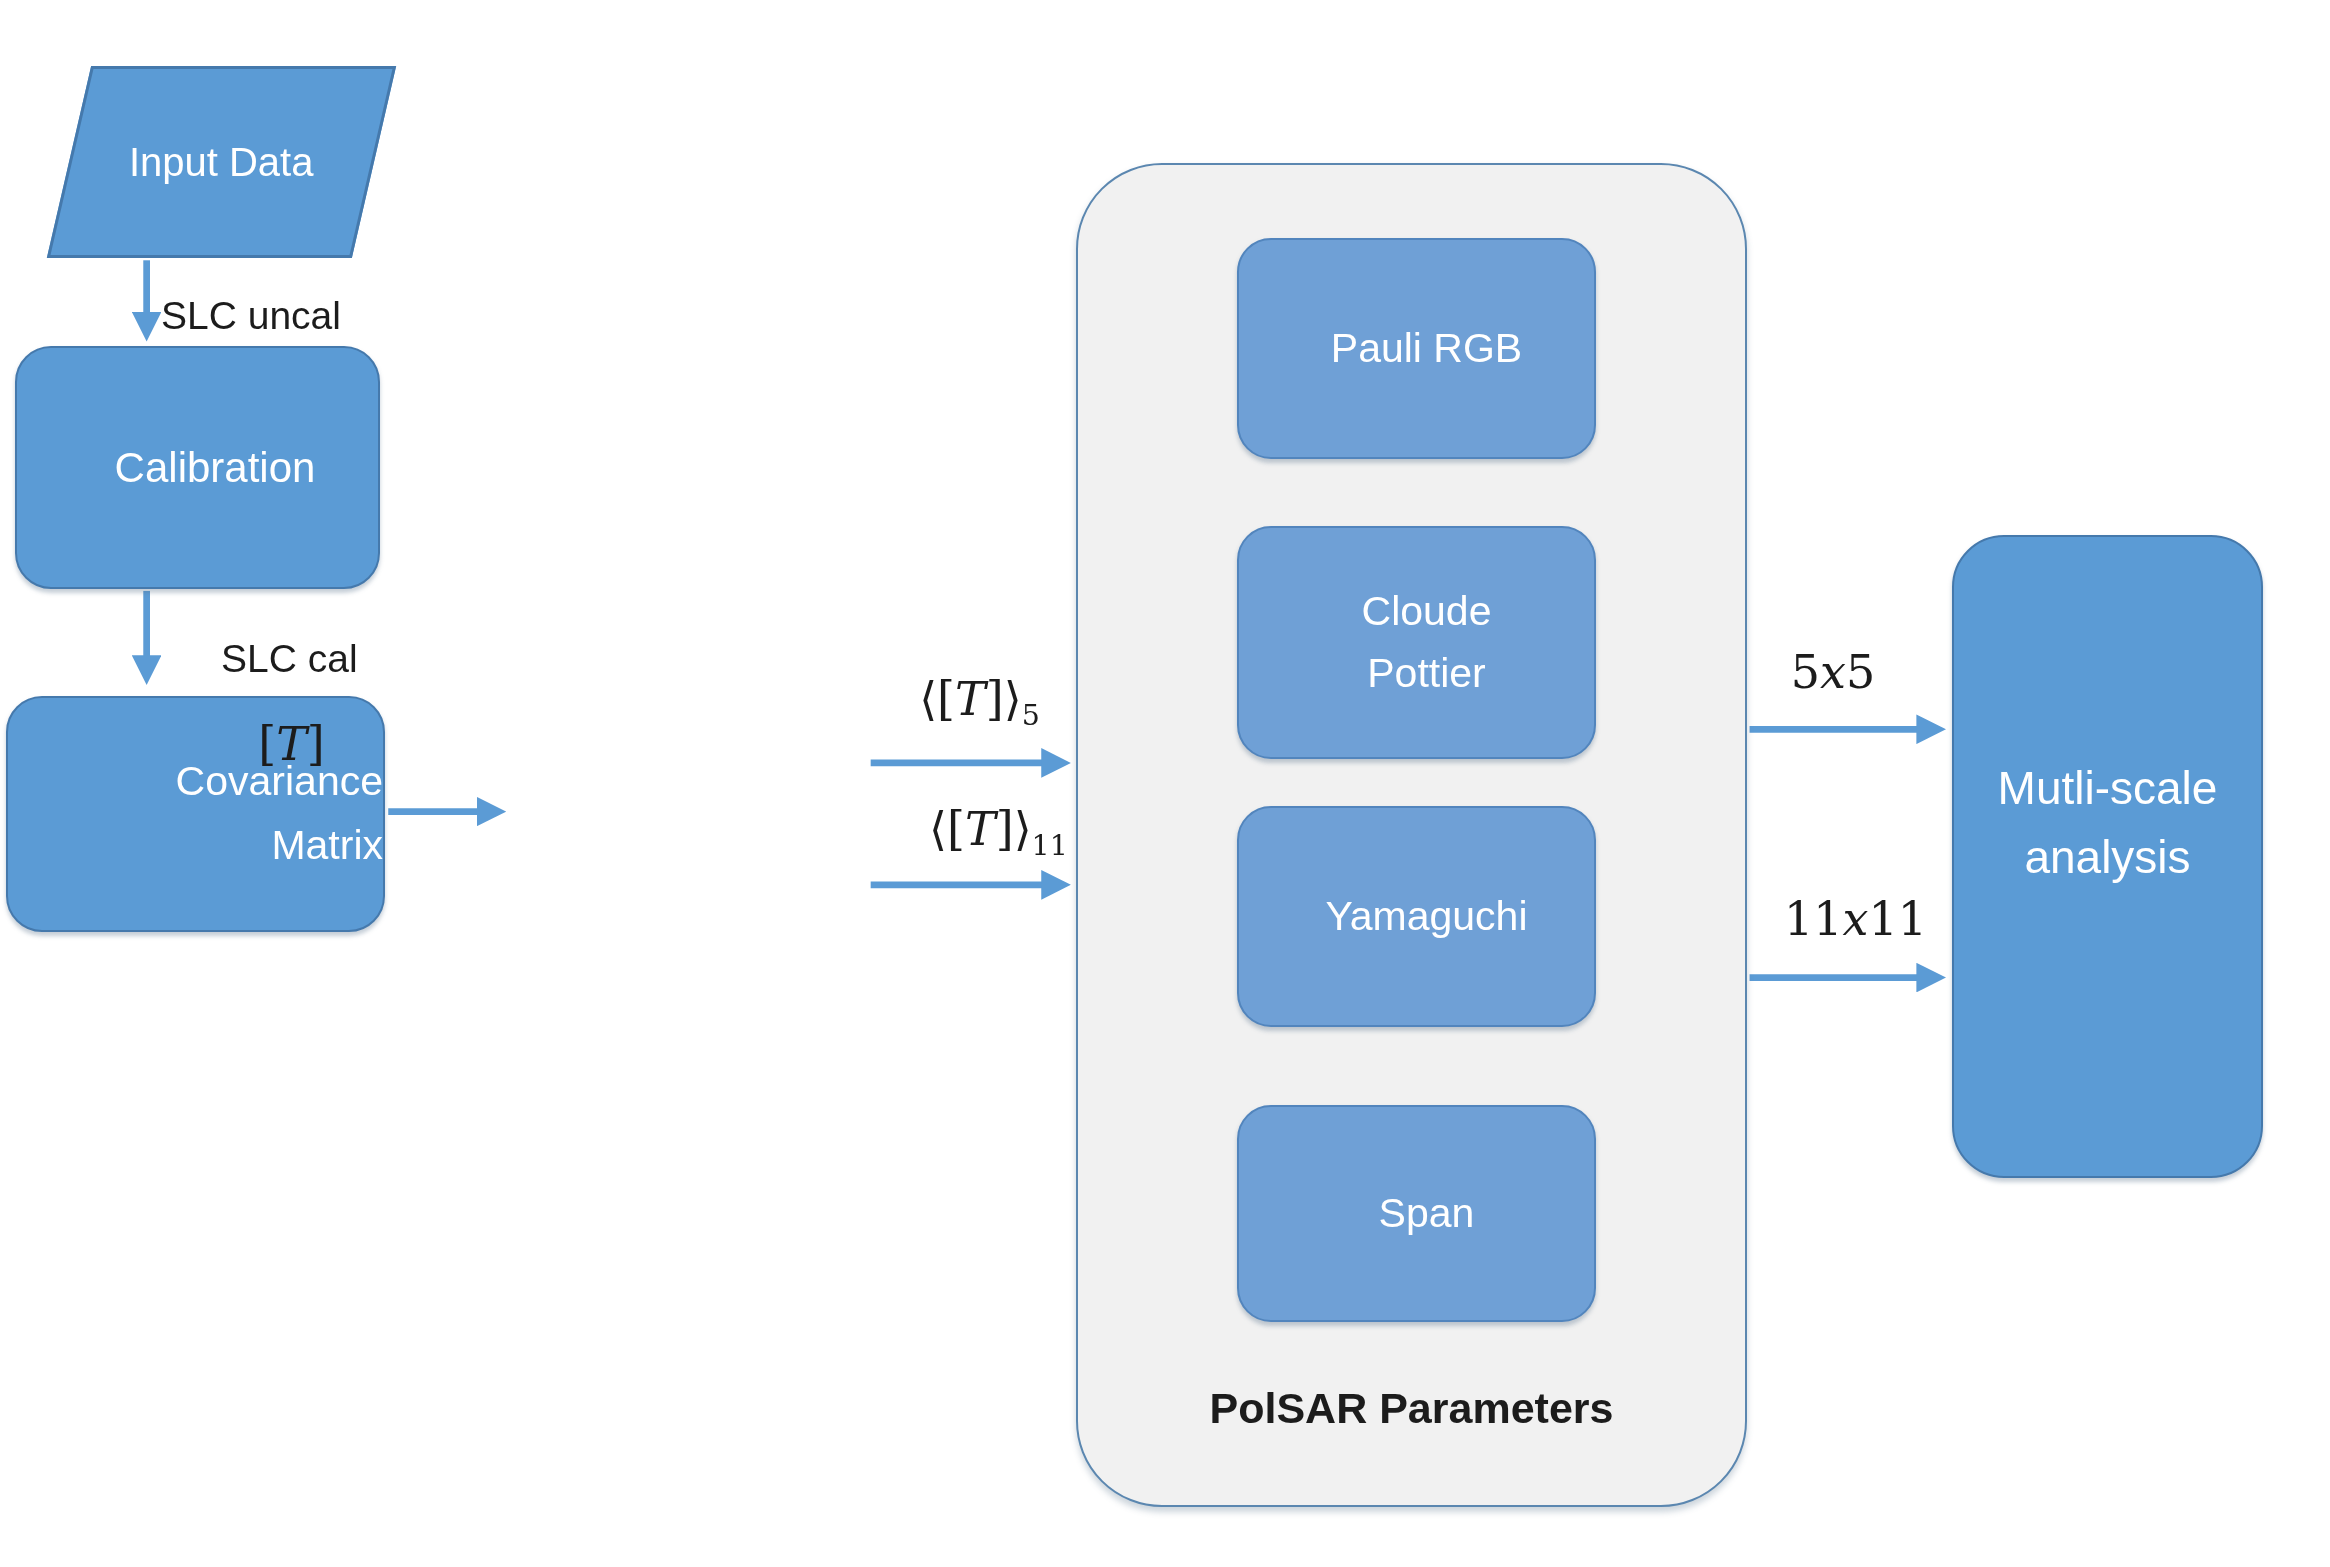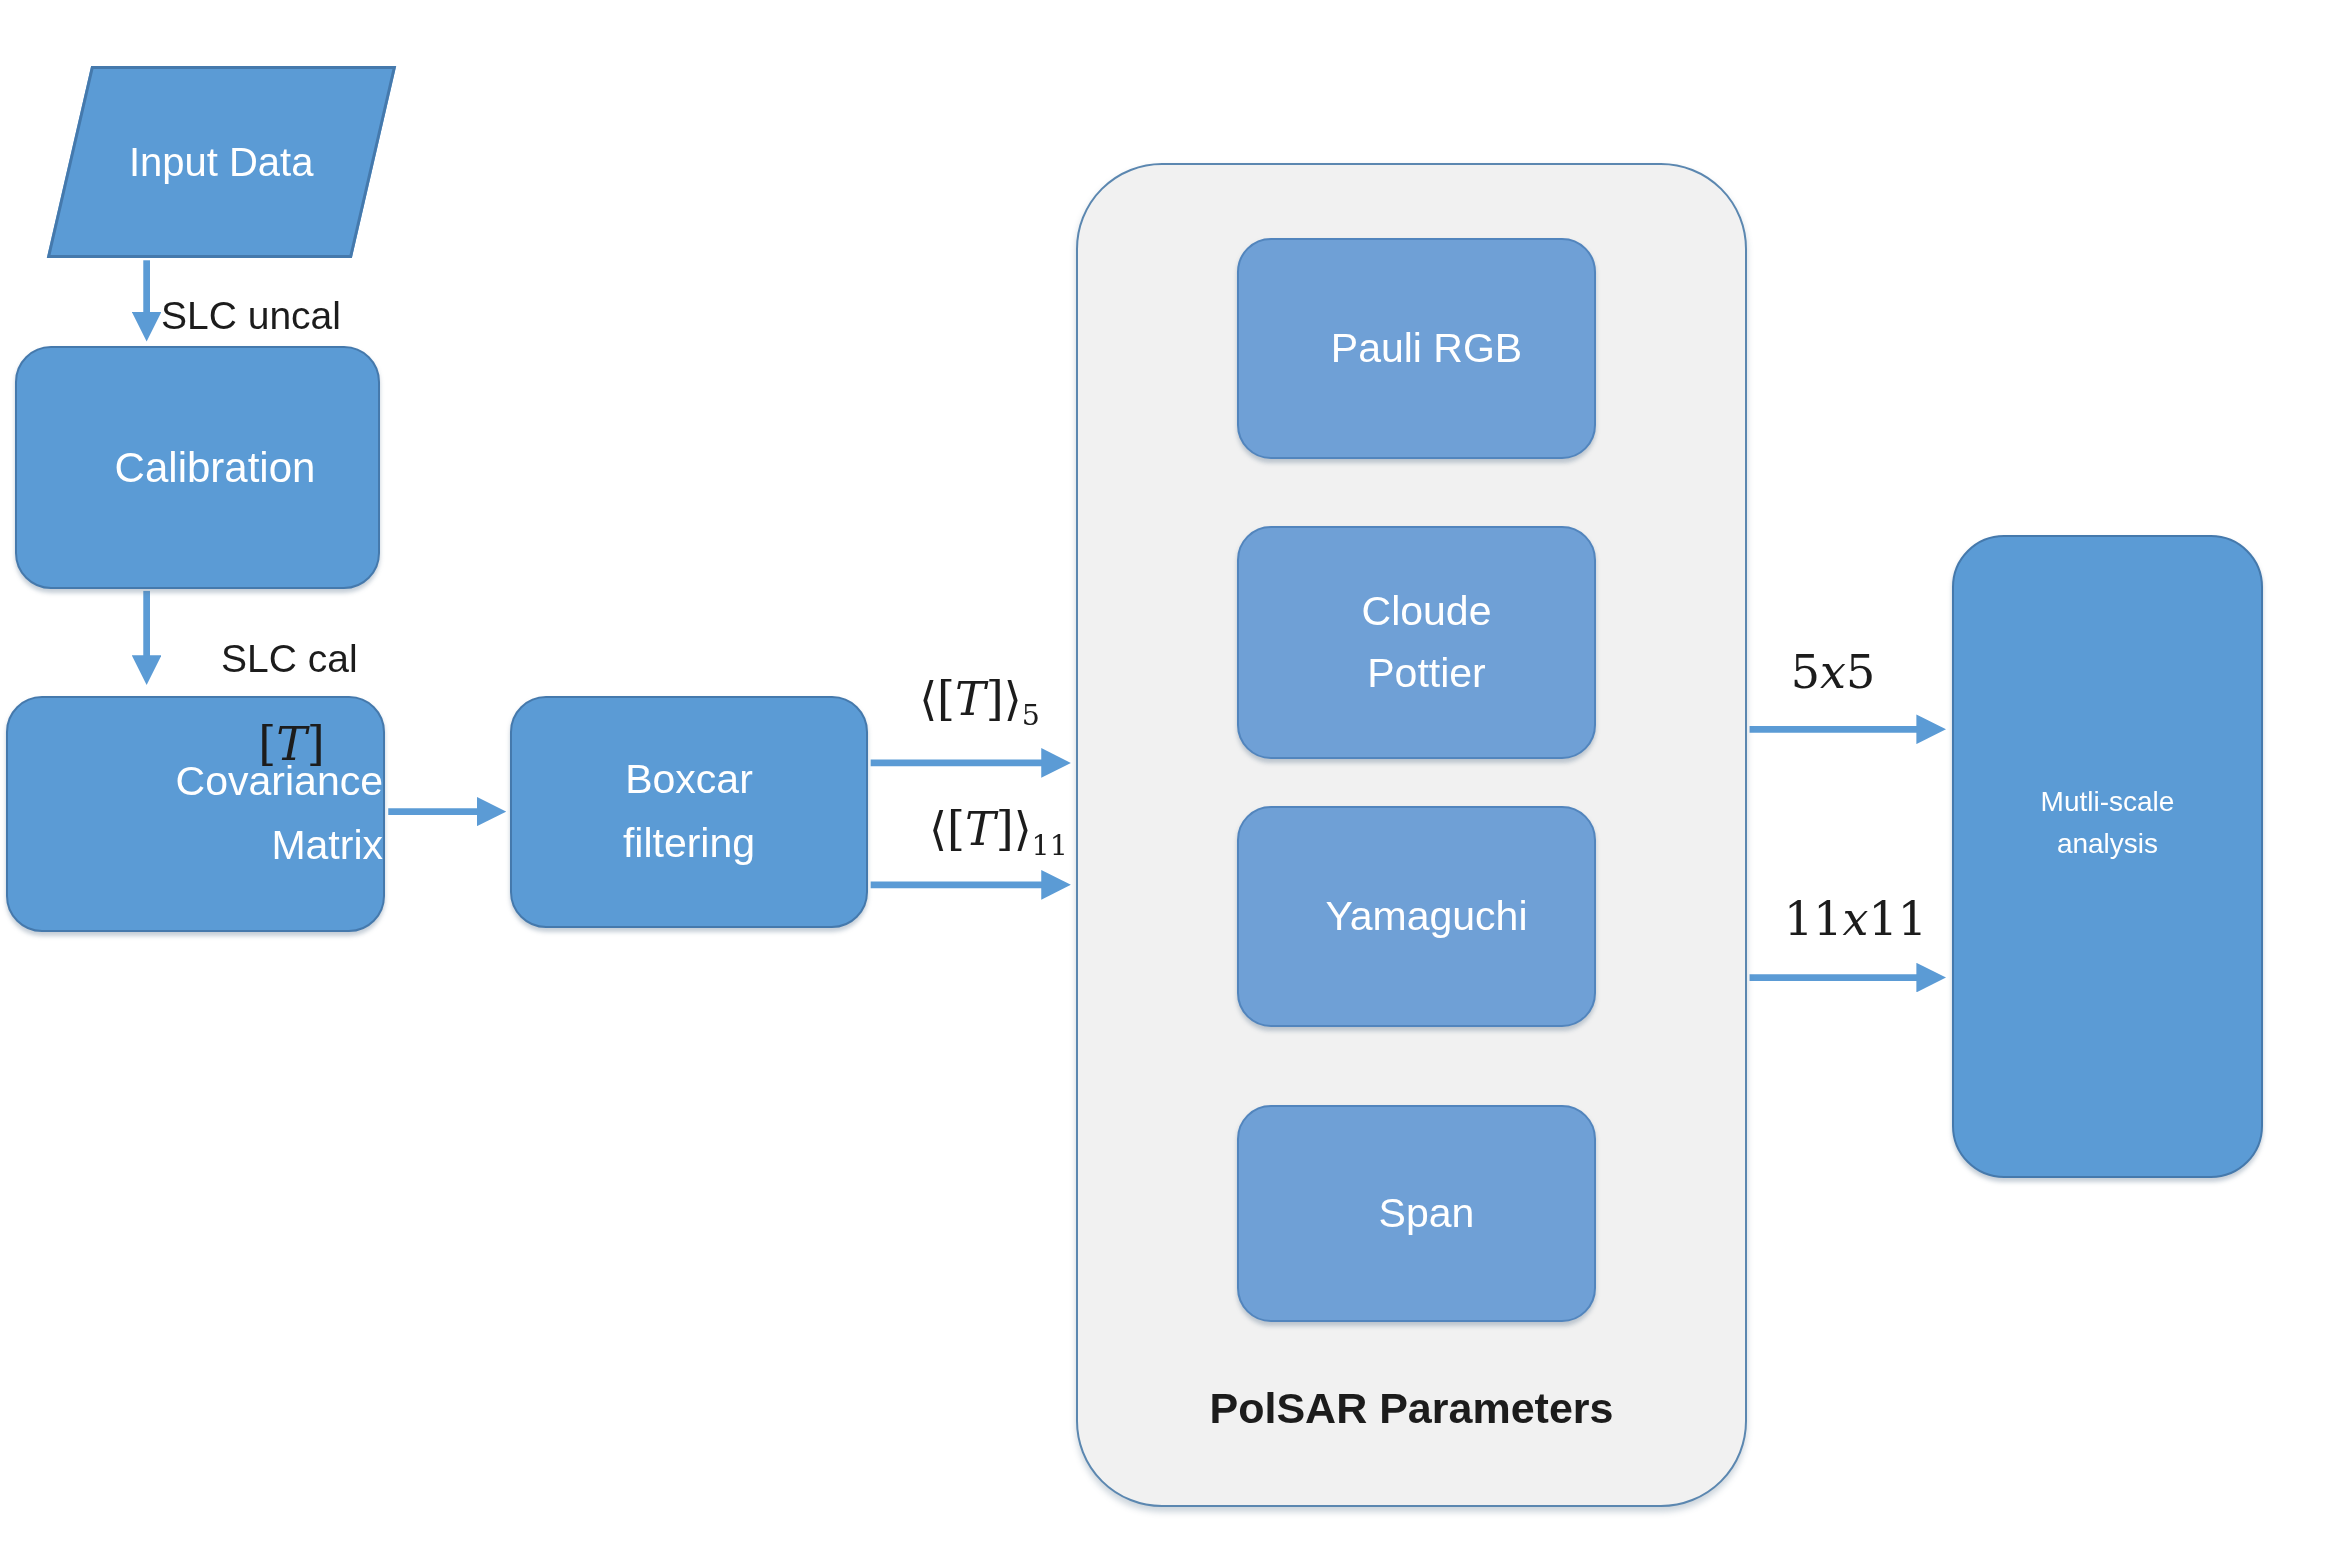--- a/index.html
+++ b/index.html
@@ -91,21 +91,21 @@
   .container-title {
     position: absolute;
     left: 0; top: 1219px; width: 100%;
     text-align: center;
     color: var(--label-dark);
     font-size: 43px; font-weight: 600;
   }
 
   .box-multiscale {
     left: 1952px; top: 535px; width: 311px; height: 643px;
-    border-radius: 52px; font-size: 28px; line-height: 1.5;
+    border-radius: 52px; font-size: 46px; line-height: 1.5;
     padding-bottom: 67px;
   }
 
   .edge-label {
     position: absolute;
     color: var(--label-dark);
     font-size: 39px;
     z-index: 3;
     white-space: nowrap;
     margin-top: 16px;
@@ -162,24 +162,20 @@
 
   <div class="edge-label lbl-slc-cal">SLC cal</div>
 
   <div class="node box-covariance">
     <span>Covariance</span>
     <span>Matrix</span>
   </div>
 
   <div class="math-label lbl-t"><span>[</span><span class="math-var">T</span><span>]</span></div>
 
-  <div class="node box-boxcar">
-    <span>Boxcar</span>
-    <span>filtering</span>
-  </div>
 
   <div class="math-label lbl-t5"><span>⟨[</span><span class="math-var">T</span><span>]⟩</span><sub>5</sub></div>
 
   <div class="math-label lbl-t11"><span>⟨[</span><span class="math-var">T</span><span>]⟩</span><sub>11</sub></div>
 
   <div class="container-box">
     <div class="inner-node inner-pauli">
       <span>Pauli RGB</span>
     </div>
     <div class="inner-node inner-cloude">

